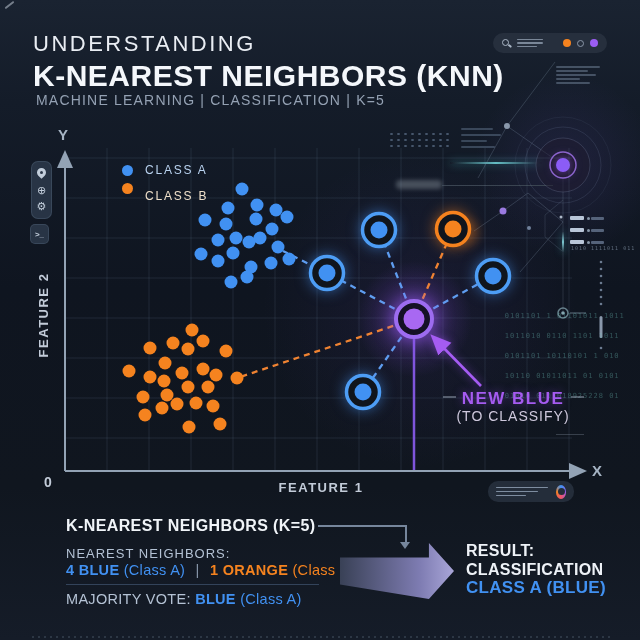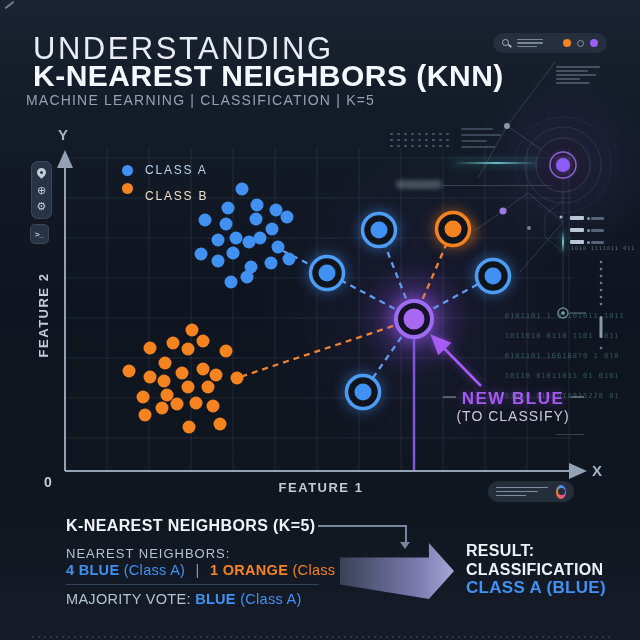--- a/index.html
+++ b/index.html
@@ -7,23 +7,23 @@
   .stage{
     position:relative;width:640px;height:640px;overflow:hidden;
     font-family:"Liberation Sans",sans-serif;
     background:
       radial-gradient(circle 130px at 565px 165px, rgba(110,80,200,0.14), rgba(0,0,0,0) 70%),
       radial-gradient(circle 220px at 420px 310px, rgba(110,70,200,0.10), rgba(0,0,0,0) 72%),
       linear-gradient(180deg,#1a2331 0%,#141c29 16%,#0f1520 45%,#10161f 76%,#151c28 100%);
   }
   .abs{position:absolute;}
   
-  .kicker{left:33px;top:31px;font-size:31px;font-weight:400;letter-spacing:2.5px;color:#e9edf3;}
+  .kicker{left:33px;top:31px;font-size:22px;font-weight:400;letter-spacing:2.5px;color:#e9edf3;}
   .title{left:33px;top:59px;font-size:30px;font-weight:700;letter-spacing:.5px;color:#f4f7fb;}
-  .subtitle{left:26px;top:92px;font-size:14px;font-weight:400;letter-spacing:1.2px;color:#94a1b3;}
+  .subtitle{left:36px;top:92px;font-size:14px;font-weight:400;letter-spacing:1.2px;color:#94a1b3;}
   .corner-mark{left:4px;top:4px;width:11px;height:2px;background:rgba(230,240,250,.45);transform:rotate(-38deg);border-radius:2px;}
   .top-pill{left:493px;top:33px;width:114px;height:20px;border-radius:11px;background:#262f3d;
     display:flex;align-items:center;gap:6px;padding:0 9px;}
   .search-glass{position:relative;width:9px;height:9px;flex:0 0 auto;}
   .search-glass i{position:absolute;left:0;top:0;width:7px;height:7px;border:1.4px solid #aab6c6;border-radius:50%;}
   .search-glass b{position:absolute;left:6px;top:6px;width:4px;height:1.5px;background:#aab6c6;transform:rotate(40deg);border-radius:1px;}
   .pill-lines{display:flex;flex-direction:column;gap:2px;flex:1 0 auto;}
   .pill-lines i{display:block;height:1.6px;background:#7a8798;border-radius:1px;}
   .pill-lines i:nth-child(1){width:26px}.pill-lines i:nth-child(2){width:26px}.pill-lines i:nth-child(3){width:20px}
   .pill-dot{width:8px;height:8px;border-radius:50%;flex:0 0 auto;}
@@ -209,21 +209,21 @@
         <span class="b1"></span>
         <span class="d"></span>
         <span class="b2"></span>
       </div>
   </div>
   <div class="abs tick-text">1010 1111011 011</div>
 
   <div class="abs binary">
     <span>0101101 1 01101011 1011</span><br>
     <span>1011010 0110 1101 1011</span><br>
-    <span>0101101 16616870 1 010</span><br>
+    <span>0101101 10110101 1 010</span><br>
     <span>10110 01011011 01 0101</span><br>
     <span>01010 010 018925228 01</span>
   </div>
 
   <svg id="chart" width="640" height="640">
     <defs>
       <marker id="axArrow" markerWidth="10" markerHeight="10" refX="7" refY="4" orient="auto">
         <path d="M0,0 L9,4 L0,8 Z" fill="#93a3b5"></path>
       </marker>
       <marker id="pArrow" markerWidth="9" markerHeight="9" refX="6" refY="3.5" orient="auto">

